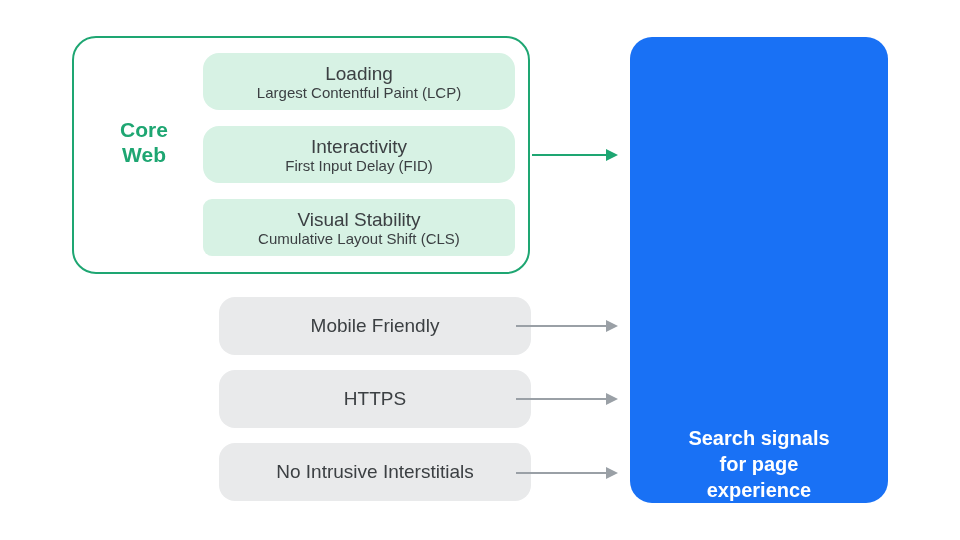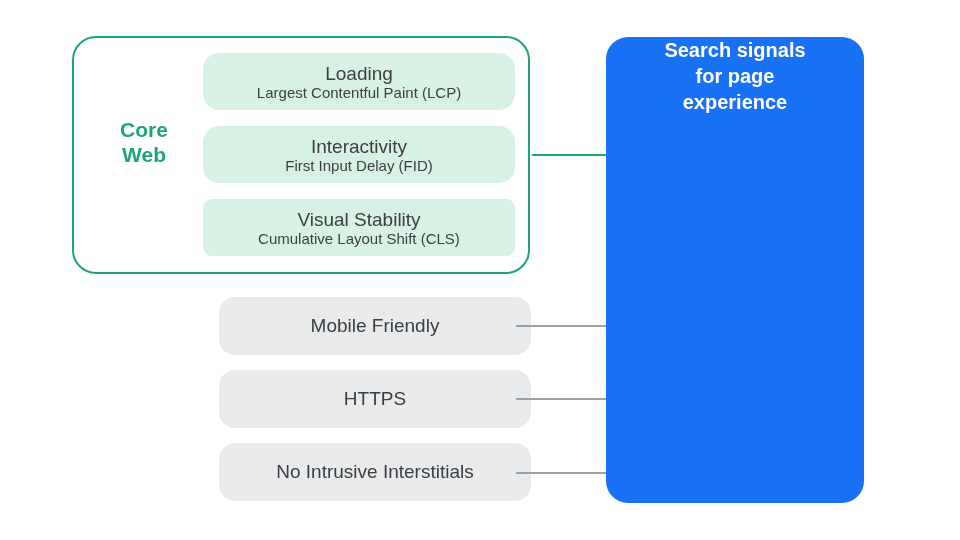--- a/index.html
+++ b/index.html
@@ -76,25 +76,25 @@
     border-top: 6px solid transparent;
     border-bottom: 6px solid transparent;
   }
   .arrow.green { color: var(--color-green, #1ea672); left: 532px; top: 154px; width: 74px; }
   .arrow.gray  { color: var(--color-gray_arrow, #9aa0a6); left: 516px; width: 90px; }
   .arrow-1 { top: 325px; }
   .arrow-2 { top: 398px; }
   .arrow-3 { top: 472px; }
   
   .result-box {
-    position: absolute; left: 606px; top: 37px;
+    position: absolute; left: 630px; top: 37px;
     width: 258px; height: 466px;
     border-radius: 22px;
     background: var(--color-blue, #1971f5);
-    display: flex; align-items: flex-start; justify-content: center;
+    display: flex; align-items: flex-end; justify-content: center;
     text-align: center;
     color: #ffffff;
     font-size: 20px; font-weight: bold; line-height: 26px;
   }
   .result-box span { display: block; }
 </style>
 </head>
 <body>
 
 <div class="canvas">

